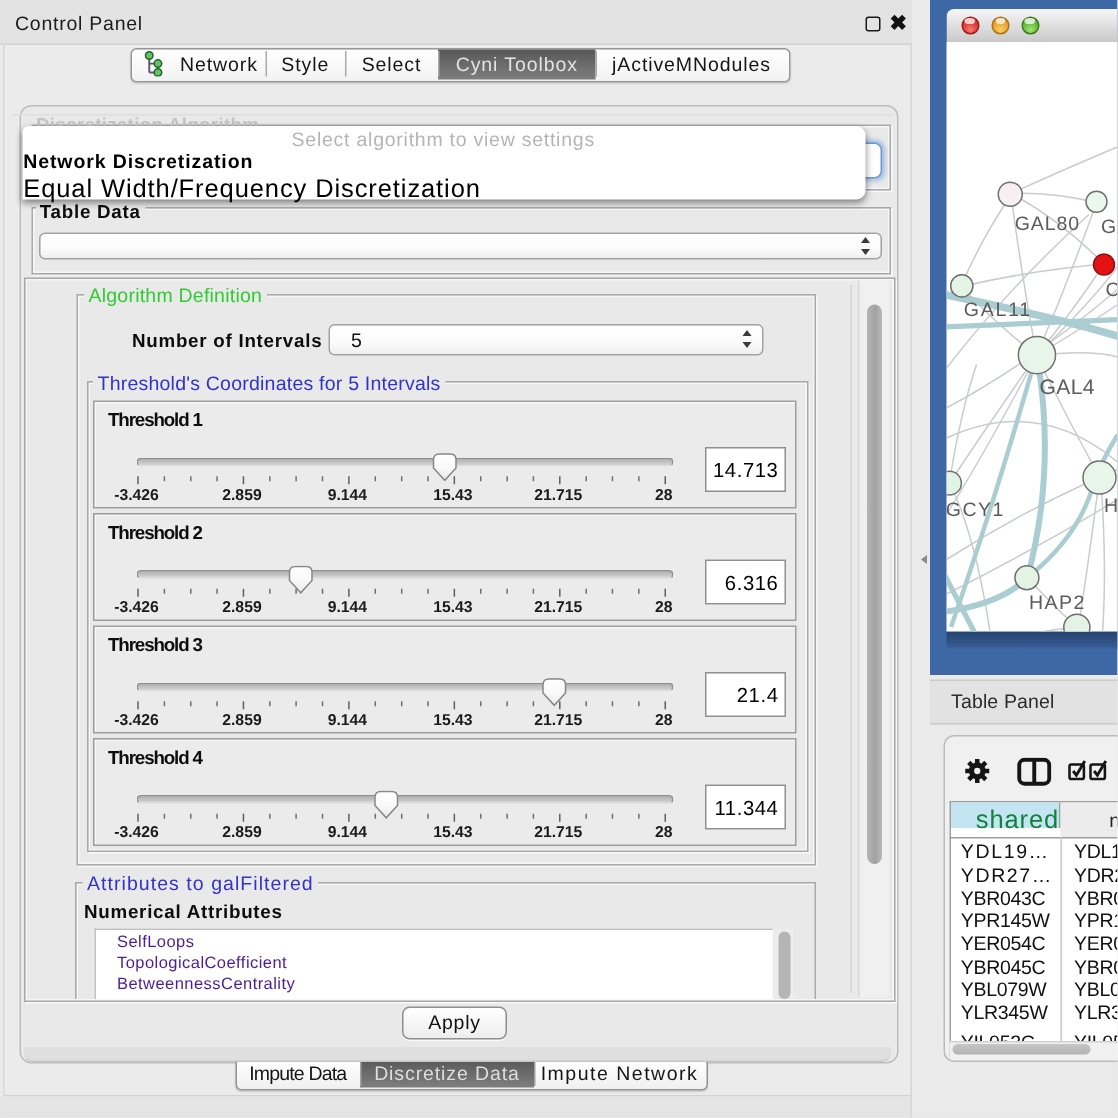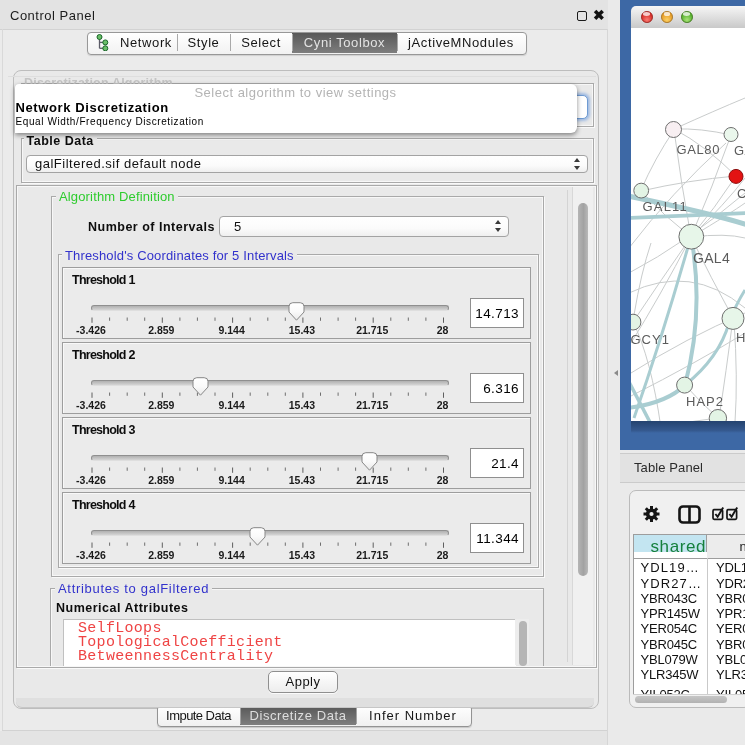--- a/index.html
+++ b/index.html
@@ -48,21 +48,20 @@
 <circle cx="9.3" cy="14.3" r="2.5" fill="#6abf69" stroke="#1b672a" stroke-width="1"></circle>
 </svg>
 <div class="a" style="left:13px;top:70px;width:584px;height:637px;background:#e9e9e9;border:1px solid #bdbdbd;border-radius:8px;"></div>
 <div class="a" style="left:8px;top:76px;width:588px;height:1px;background:#dedede;"></div>
 <div class="a etch" style="left:21px;top:83px;width:571px;height:42px;"></div>
 <div class="a" style="left:24px;top:76px;font-size:12.5px;font-weight:bold;color:#c4c4c4;letter-spacing:0.2px;">Discretization Algorithm</div>
 <div class="a" style="left:300px;top:95px;width:286px;height:22px;background:#fff;border:1px solid #6f9bd2;border-radius:5px;box-shadow:0 0 3px 1.5px rgba(100,150,220,0.55);"></div>
 <div class="a etch" style="left:21px;top:138px;width:571px;height:43px;"></div>
 <div class="a blab" style="left:23.5px;top:134px;background:#e9e9e9;padding:0 3px;">Table Data</div>
 <div class="combo" style="left:26px;top:155px;width:560px;height:16px;line-height:16px;">
-<span style="padding-left:8px;">galFiltered.sif default node</span>
 <span class="cararea" style="top:0;height:16px;">
       <span class="car-up" style="top:1.5px;"></span>
       <span class="car-dn" style="top:9.5px;"></span>
     </span></div>
 <div class="a etch" style="left:16px;top:185px;width:579px;height:481px;"></div>
 <div class="a" style="left:20px;top:190px;width:547px;height:472px;border:1px solid #d4d4d4;border-width:0 1px 0 0;"></div>
 <div class="a" style="left:572px;top:187px;width:20px;height:478px;background:#f0f0f0;border-left:1px solid #d8d8d8;"></div>
 <div class="a" style="left:577.5px;top:203px;width:10.5px;height:373px;background:linear-gradient(90deg,#b5b5b5,#a2a2a2 55%,#b9b9b9);border-radius:6px;"></div>
 <div class="a etch" style="left:51px;top:196px;width:491px;height:379px;"></div>
 <div class="a gt" style="left:56px;top:189px;color:#2ecc2e;">Algorithm Definition</div>
@@ -248,29 +247,29 @@
         </linearGradient>
       </defs>
 <path d="M1,4.5 Q1,0.7 4.8,0.7 L12.2,0.7 Q16,0.7 16,4.5 L16,10 L8.5,18.2 L1,10 Z" fill="url(#tg)" stroke="#878787" stroke-width="1"></path>
     </svg>
     <div class="tvbox">11.344</div>
   </div>
 <div class="a" style="left:50px;top:588px;width:492px;height:77px;border:1px solid #a9a9a9;border-bottom:none;box-shadow:inset 1px 1px 0 rgba(255,255,255,.65);"></div>
 <div class="a gt" style="left:55px;top:581px;color:#3232cc;letter-spacing:0.7px;">Attributes to galFiltered</div>
 <div class="a blab" style="left:56px;top:601px;">Numerical Attributes</div>
 <div class="a" style="left:63px;top:619px;width:452px;height:46px;background:#fff;border:1px solid #c0c0c0;border-right:none;border-bottom:none;overflow:hidden;">
-<div style="padding:2px 0 0 14px;font-size:15px;color:#ef4444;line-height:13.8px;letter-spacing:0.3px;font-family:Liberation Mono, monospace;">SelfLoops<br>TopologicalCoefficient<br>BetweennessCentrality</div>
+<div style="padding:2px 0 0 14px;font-size:11px;color:#4c1d95;line-height:13.8px;letter-spacing:0.3px;">SelfLoops<br>TopologicalCoefficient<br>BetweennessCentrality</div>
   </div>
 <div class="a" style="left:515px;top:619px;width:14px;height:46px;background:#ededed;"></div>
 <div class="a" style="left:518.5px;top:621px;width:8px;height:45px;background:#b5b5b5;border-radius:4px;"></div>
 <div class="a" style="left:268px;top:671px;width:68px;height:20px;background:linear-gradient(#ffffff,#ededed);border:1px solid #8f8f8f;border-radius:5px;font-size:13px;letter-spacing:0.5px;color:#111;text-align:center;line-height:19px;box-shadow:0 1px 0 rgba(255,255,255,.8);">Apply</div>
 <div class="a" style="left:157px;top:705px;width:313px;height:20px;background:linear-gradient(#ffffff,#f0f0f0);border:1px solid #939393;border-radius:4px;box-shadow:0 1px 1px rgba(0,0,0,0.15);"></div>
 <div class="seg" style="left:157px;top:705.5px;width:83px;height:19px;letter-spacing:-0.55px;">Impute Data</div>
 <div class="seg" style="left:240px;top:705.5px;width:116px;height:19px;background:linear-gradient(#585858,#7e7e7e);color:#dedede;">Discretize Data</div>
-<div class="seg" style="left:356px;top:705.5px;width:114px;height:19px;letter-spacing:1.0px;">Infer Number</div>
+<div class="seg" style="left:356px;top:705.5px;width:114px;height:19px;letter-spacing:1.0px;">Impute Network</div>
 <div class="a" style="left:240px;top:706px;width:1px;height:18px;background:#a2a2a2;"></div>
 <div class="a" style="left:356px;top:706px;width:1px;height:18px;background:#a2a2a2;"></div>
 <div class="a" style="left:16px;top:697.5px;width:578px;height:9px;background:#dfdfdf;border-bottom:1px solid #c6c6c6;border-radius:0 0 6px 6px;"></div>
 <div class="a" style="left:2px;top:729.5px;width:608px;height:1px;background:#d2d2d2;"></div>
 <div class="a" style="left:0;top:730.5px;width:607px;height:14.5px;background:#e4e4e4;"></div>
 <div class="a" style="left:607px;top:29px;width:1px;height:716px;background:#d6d6d6;"></div>
 <div class="a" style="left:608px;top:0;width:137px;height:745px;background:#eaeaea;"></div>
 <div class="a" style="left:614px;top:369.5px;width:0;height:0;border-top:3px solid transparent;border-bottom:3px solid transparent;border-right:4px solid #8a8a8a;"></div>
 <div class="a" style="left:620px;top:0;width:125px;height:450px;background:#3d68a5;"></div>
 <div class="a" style="left:631px;top:421px;width:114px;height:12px;background:linear-gradient(#24436f,#35598f 80%,#3d68a5);"></div>
@@ -407,12 +406,12 @@
 <div class="row" style="top:687px;height:6.5px;">
     <span style="position:absolute;left:7.5px;">YIL052C</span>
     <span style="position:absolute;left:83px;">YIL052C</span>
   </div>
 <div class="a" style="left:633px;top:693.5px;width:112px;height:11px;background:#f0f0f0;border-top:1px solid #d0d0d0;"></div>
 <div class="a" style="left:635px;top:695.5px;width:92px;height:7.5px;background:linear-gradient(#c6c6c6,#b2b2b2);border-radius:4px;"></div>
 <div class="a" style="left:14.5px;top:83.5px;width:562.5px;height:49.5px;background:#ffffff;
 border-radius:4px 6px 6px 0;box-shadow:0 2px 5px rgba(0,0,0,0.45);z-index:50;"></div>
 <div class="a" style="left:14.5px;top:84.5px;width:562px;height:15px;font-size:13px;color:#b4b4b4;text-align:center;letter-spacing:0.5px;z-index:51;">Select algorithm to view settings</div>
 <div class="a" style="left:15.5px;top:99.5px;font-size:13px;font-weight:bold;color:#000;letter-spacing:0.6px;z-index:51;">Network Discretization</div>
-<div class="a" style="left:15.5px;top:115.5px;font-size:10px;color:#000;letter-spacing:0.6px;z-index:51;">Equal Width/Frequency Discretization</div>
+<div class="a" style="left:15.5px;top:115.5px;font-size:17px;color:#000;letter-spacing:0.6px;z-index:51;">Equal Width/Frequency Discretization</div>
 </body></html>

